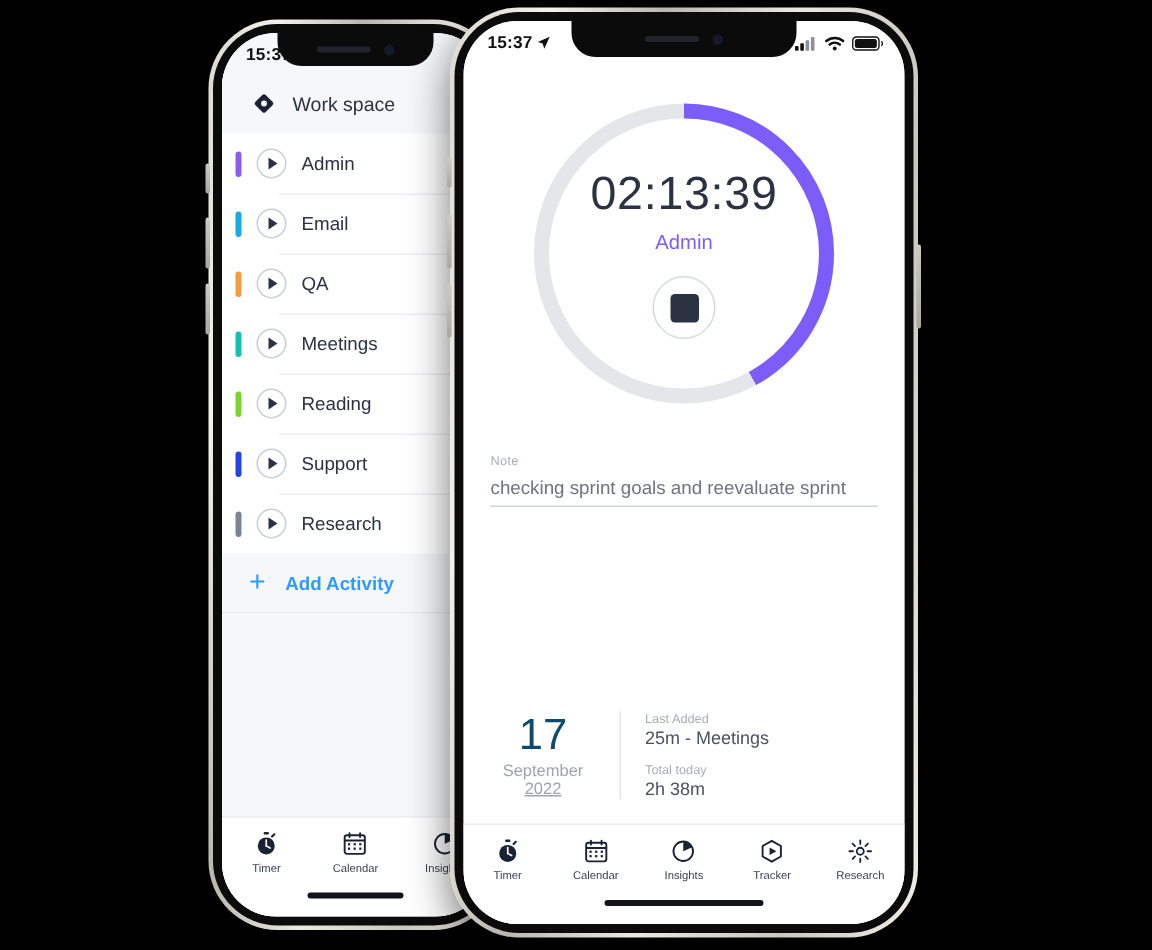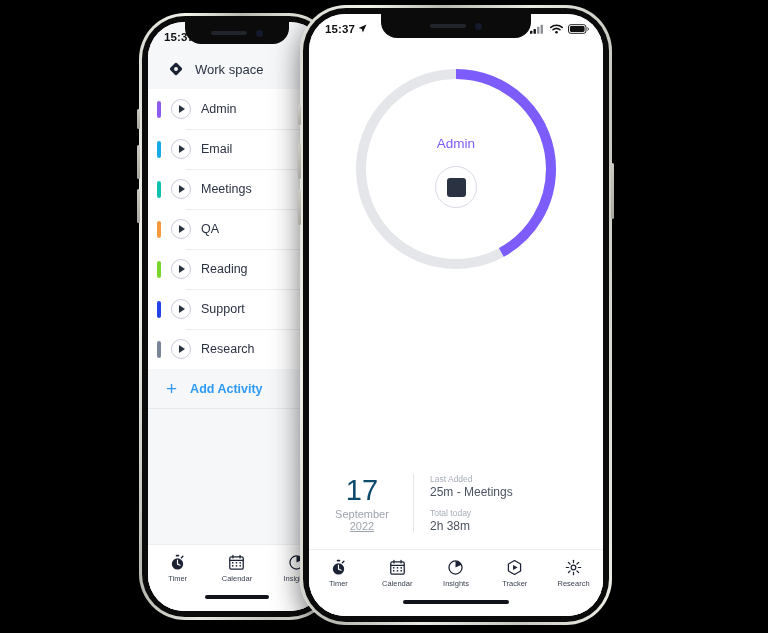--- a/index.html
+++ b/index.html
@@ -170,32 +170,32 @@
             <div class="act-label">Admin</div>
           </div>
           <div class="act-row">
             <div class="cbar" style="background:#17A9E8"></div>
             <div class="playcircle">
                 <div class="tri"></div>
               </div>
             <div class="act-label">Email</div>
           </div>
           <div class="act-row">
+            <div class="cbar" style="background:#F89B3C"></div>
+            <div class="playcircle">
+                <div class="tri"></div>
+              </div>
+            <div class="act-label">QA</div>
+          </div>
+          <div class="act-row">
             <div class="cbar" style="background:#0FC2B0"></div>
             <div class="playcircle">
                 <div class="tri"></div>
               </div>
             <div class="act-label">Meetings</div>
-          </div>
-          <div class="act-row">
-            <div class="cbar" style="background:#F89B3C"></div>
-            <div class="playcircle">
-                <div class="tri"></div>
-              </div>
-            <div class="act-label">QA</div>
           </div>
           <div class="act-row">
             <div class="cbar" style="background:#7BD62B"></div>
             <div class="playcircle">
                 <div class="tri"></div>
               </div>
             <div class="act-label">Reading</div>
           </div>
           <div class="act-row">
             <div class="cbar" style="background:#2342E8"></div>
@@ -305,28 +305,33 @@
 
       <div class="app-right">
 
         <div class="timer-zone">
           <div class="ring-wrap">
             <svg class="ring-svg" viewBox="0 0 208 208">
               <circle cx="104" cy="104" r="95" fill="none" stroke="#E4E6EA" stroke-width="10"></circle>
               <circle id="ring-progress" cx="104" cy="104" r="95" fill="none" stroke="#7C5CFA" stroke-width="10" stroke-linecap="butt" transform="rotate(-90 104 104)" stroke-dasharray="596.9026041820607" stroke-dashoffset="346.20351042559525"></circle>
             </svg>
             <div class="ring-center">
+              <div class="t-digits">02:13:39</div>
               <div class="t-activity" style="color:#7C5CFA">Admin</div>
               <div class="stopbtn">
                 <div class="stopsq"></div>
               </div>
             </div>
           </div>
         </div>
 
+        <div class="note-zone">
+          <div class="note-lab">Note</div>
+          <div class="note-val" placeholder="Note">checking sprint goals and reevaluate sprint</div>
+        </div>
 
         <div class="stats-zone">
           <div class="date-col">
             <div class="d-day">17</div>
             <div class="d-month">September</div>
             <div class="d-year">2022</div>
           </div>
           <div class="stats-div"></div>
           <div class="kv">
             <div>

